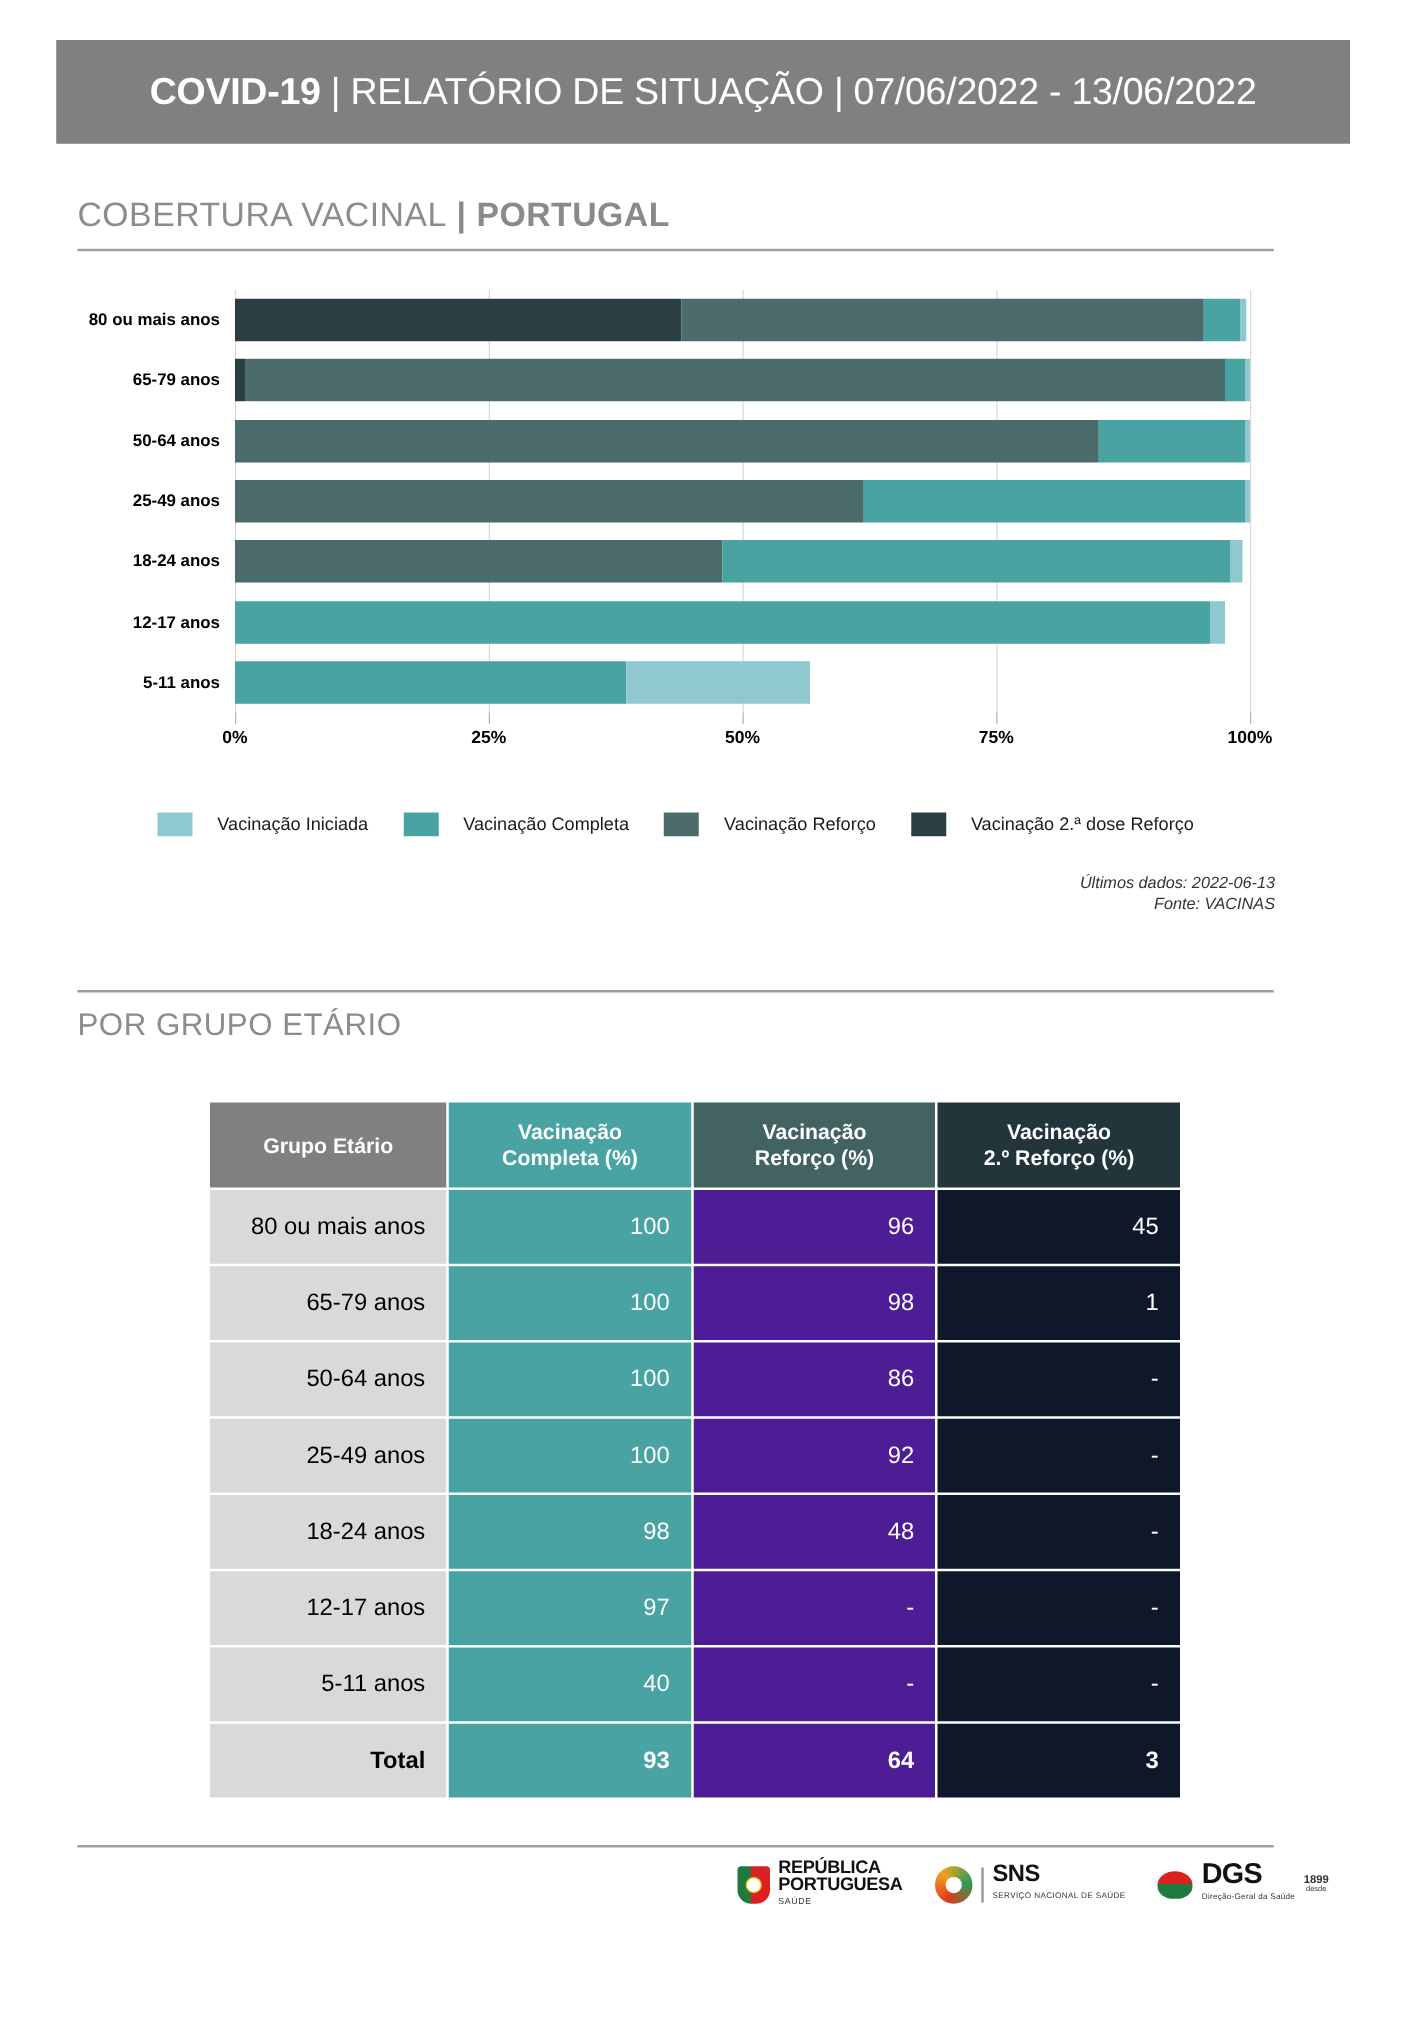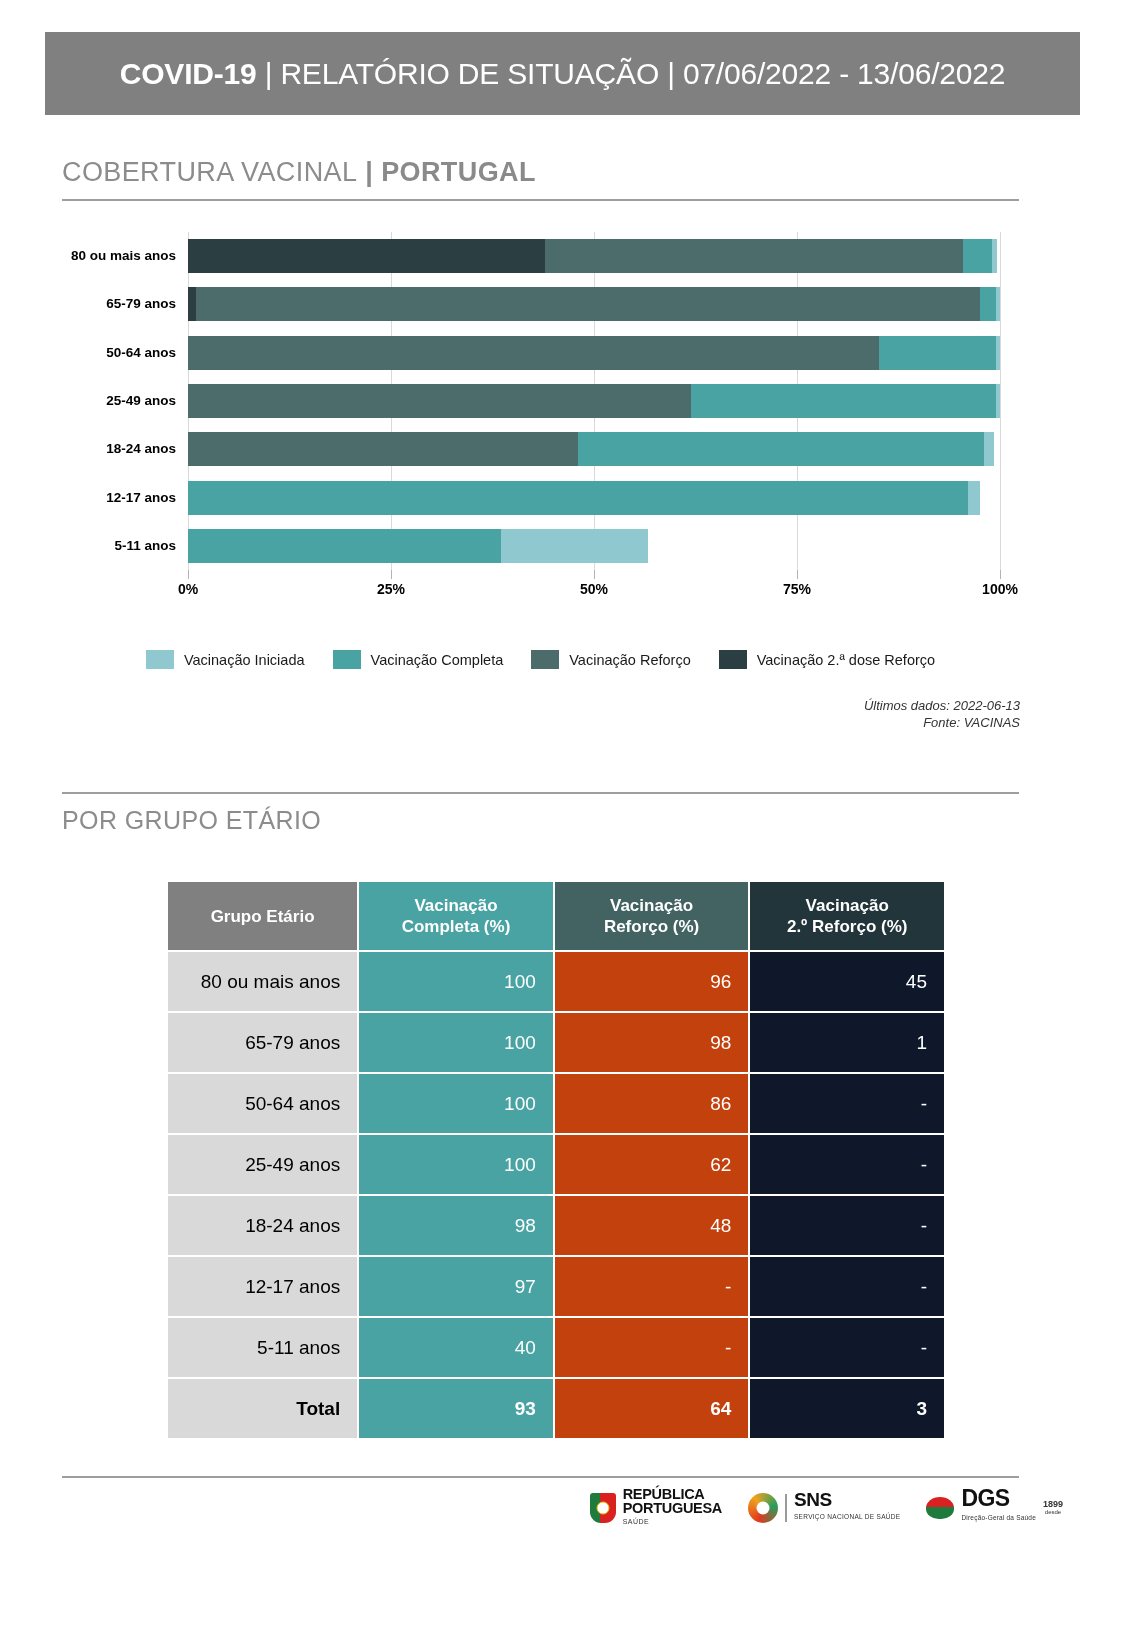--- a/index.html
+++ b/index.html
@@ -81,21 +81,21 @@
     white-space: nowrap;
   }
 
   
   .legend {
     position: absolute; left: 62px; top: 650px;
     width: 957px;
     display: flex; justify-content: center; align-items: center;
     gap: 28px;
   }
-  .legend-item { display: flex; align-items: center; gap: 10px; }
+  .legend-item { display: flex; align-items: center; gap: 20px; }
   .legend-swatch { width: 28px; height: 19px; }
   .legend-text { font-size: 14.5px; color: #1a1a1a; white-space: nowrap; }
 
   .source {
     position: absolute; right: 105px; top: 697px;
     text-align: right;
     font-size: 13px; font-style: italic; color: #333;
     line-height: 17px;
   }
 
@@ -123,21 +123,21 @@
   th.h-completa { background: #4aa3a3; width: 196px; }
   th.h-reforco { background: #436363; width: 196px; }
   th.h-reforco2 { background: #22353a; width: 196px; }
 
   tbody td { height: 59px; vertical-align: middle; font-size: 19px; }
   td.c-group {
     background: #d9d9d9; color: #000;
     text-align: right; padding-right: 17px;
   }
   td.c-completa { background: #4aa3a3; color: #fff; text-align: right; padding-right: 17px; }
-  td.c-reforco  { background: #c2410c; color: #fff; text-align: right; padding-right: 17px; }
+  td.c-reforco  { background: #4c1d95; color: #fff; text-align: right; padding-right: 17px; }
   td.c-reforco2 { background: #0f172a; color: #fff; text-align: right; padding-right: 17px; }
   tr.total-row td { font-weight: bold; }
 
   
   .footer-text {
     position: absolute; left: 62px; top: 1492px;
     font-size: 19px; color: #808080; white-space: nowrap;
   }
   .logos {
     position: absolute; right: 62px; top: 1487px;
@@ -313,21 +313,21 @@
           </tr>
           <tr>
             <td class="c-group">50-64 anos</td>
             <td class="c-completa">100</td>
             <td class="c-reforco">86</td>
             <td class="c-reforco2">-</td>
           </tr>
           <tr>
             <td class="c-group">25-49 anos</td>
             <td class="c-completa">100</td>
-            <td class="c-reforco">62</td>
+            <td class="c-reforco">92</td>
             <td class="c-reforco2">-</td>
           </tr>
           <tr>
             <td class="c-group">18-24 anos</td>
             <td class="c-completa">98</td>
             <td class="c-reforco">48</td>
             <td class="c-reforco2">-</td>
           </tr>
           <tr>
             <td class="c-group">12-17 anos</td>

